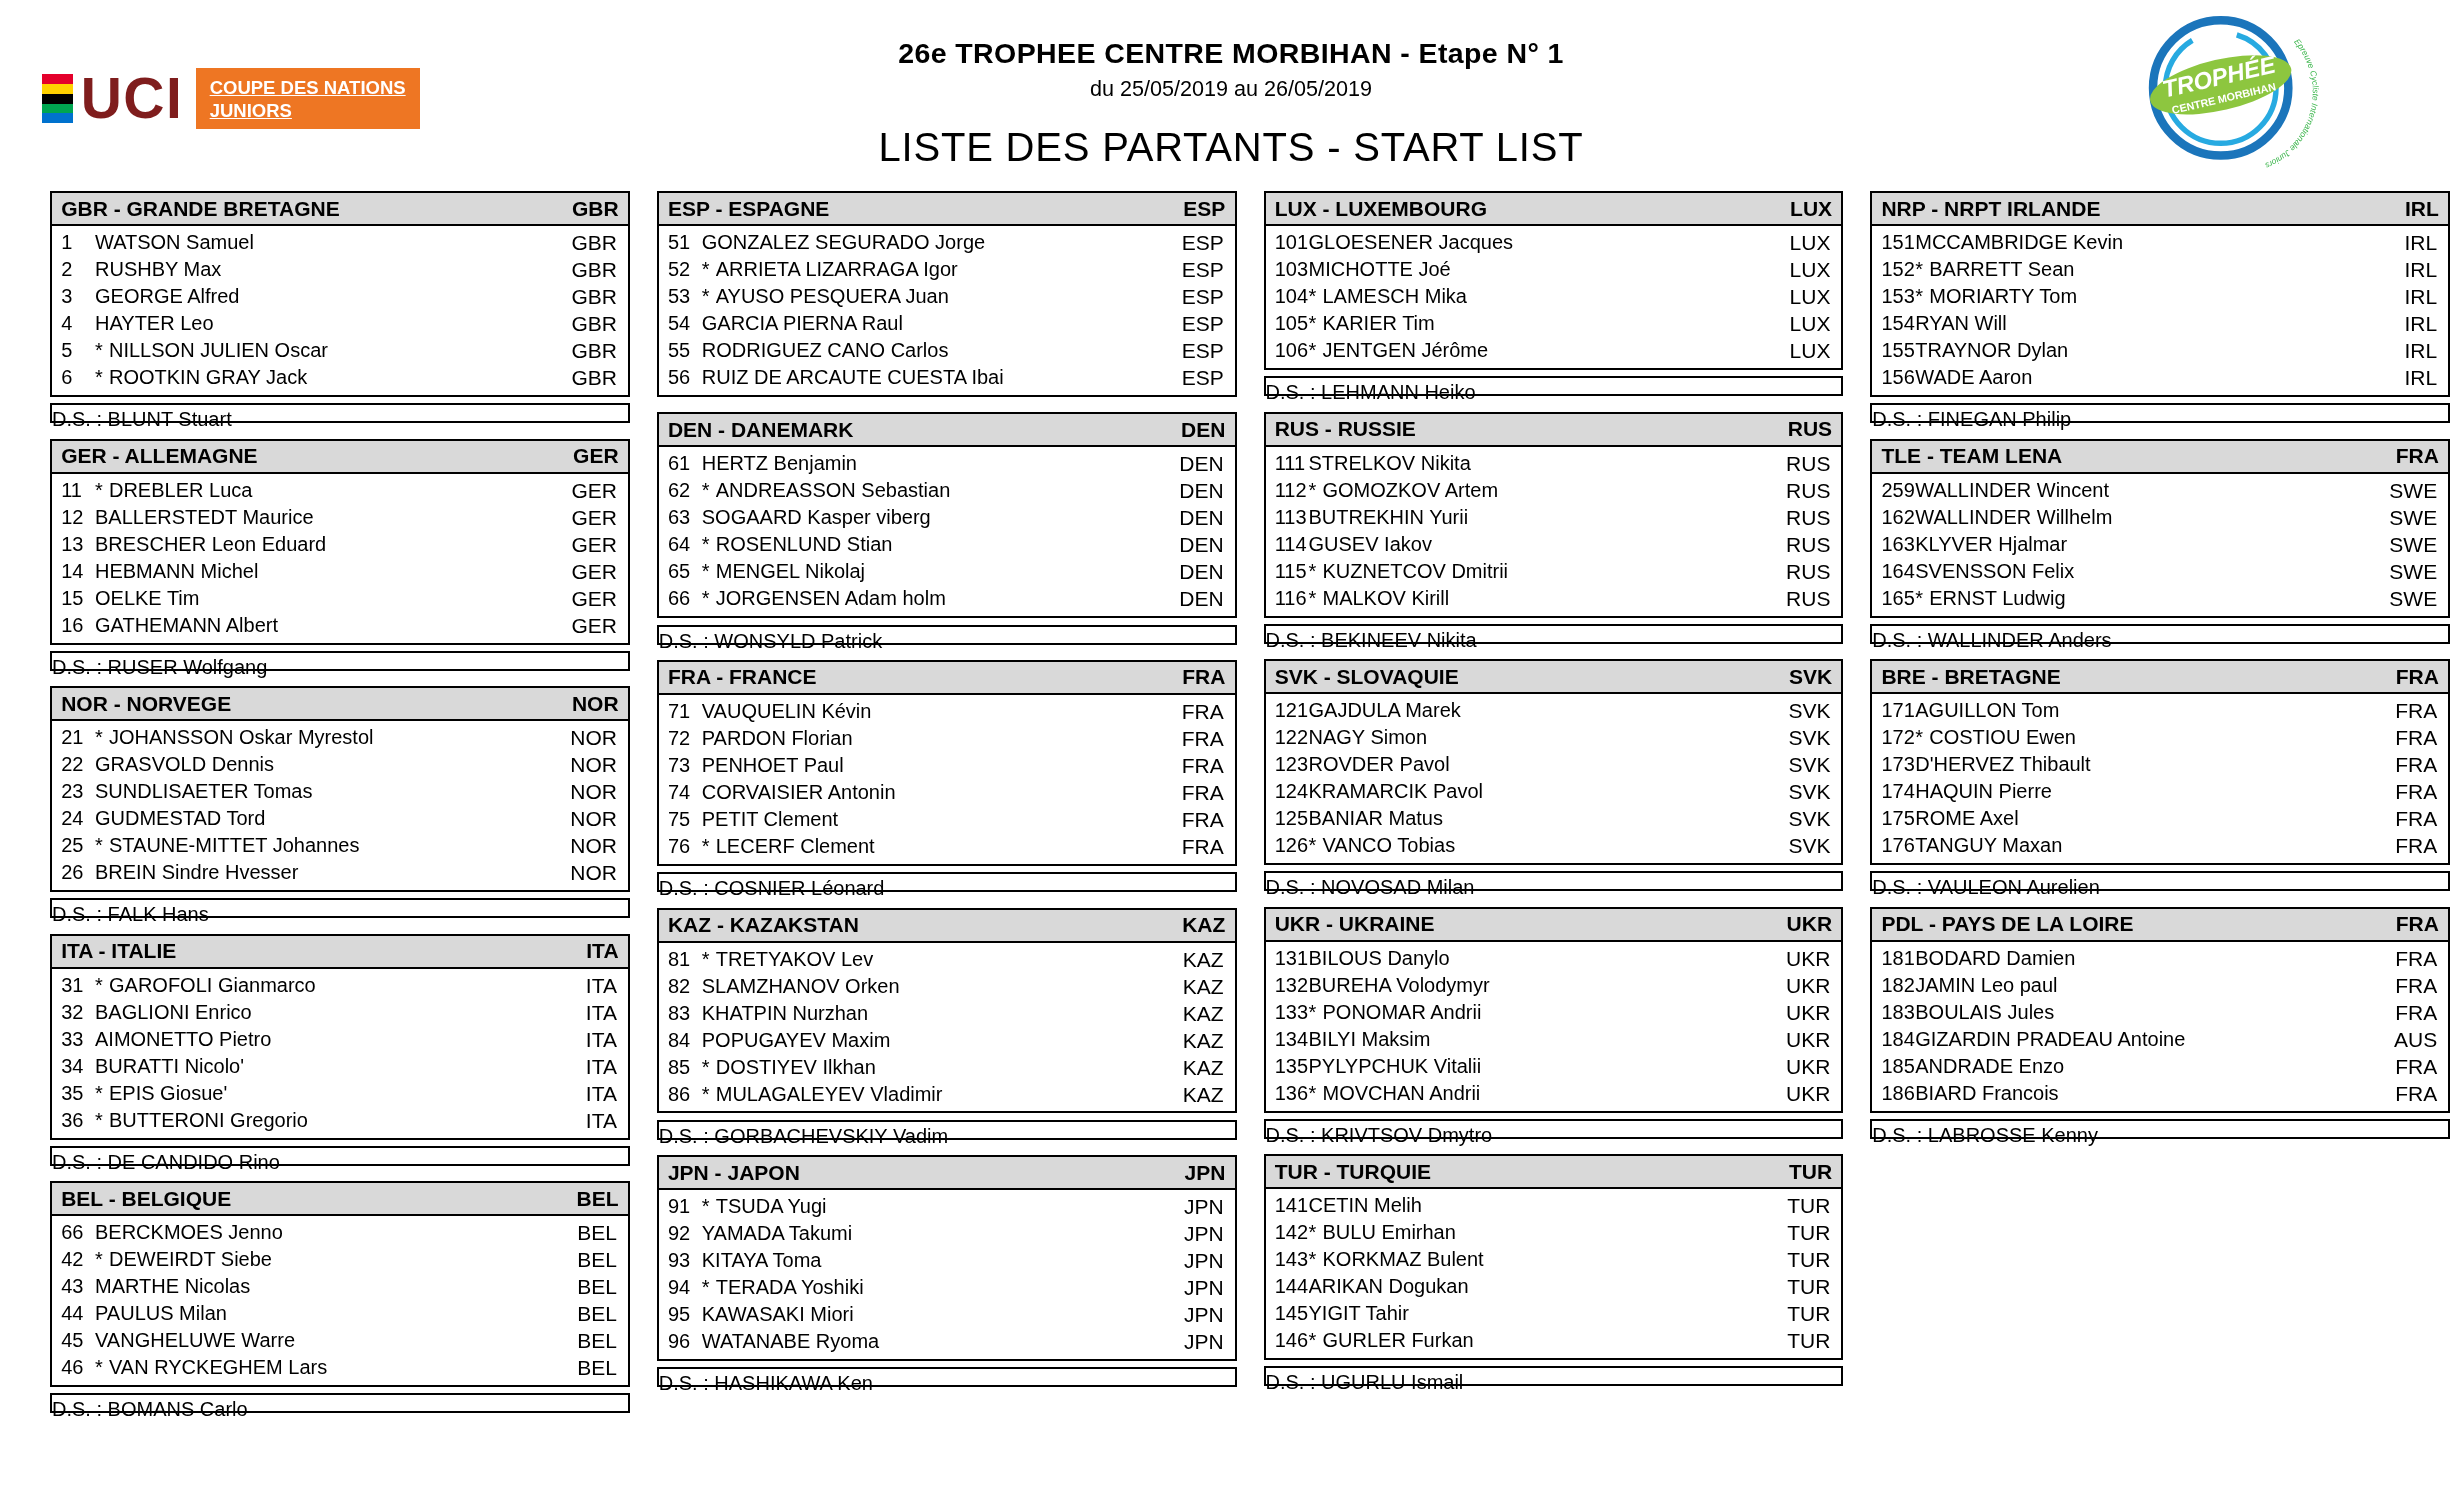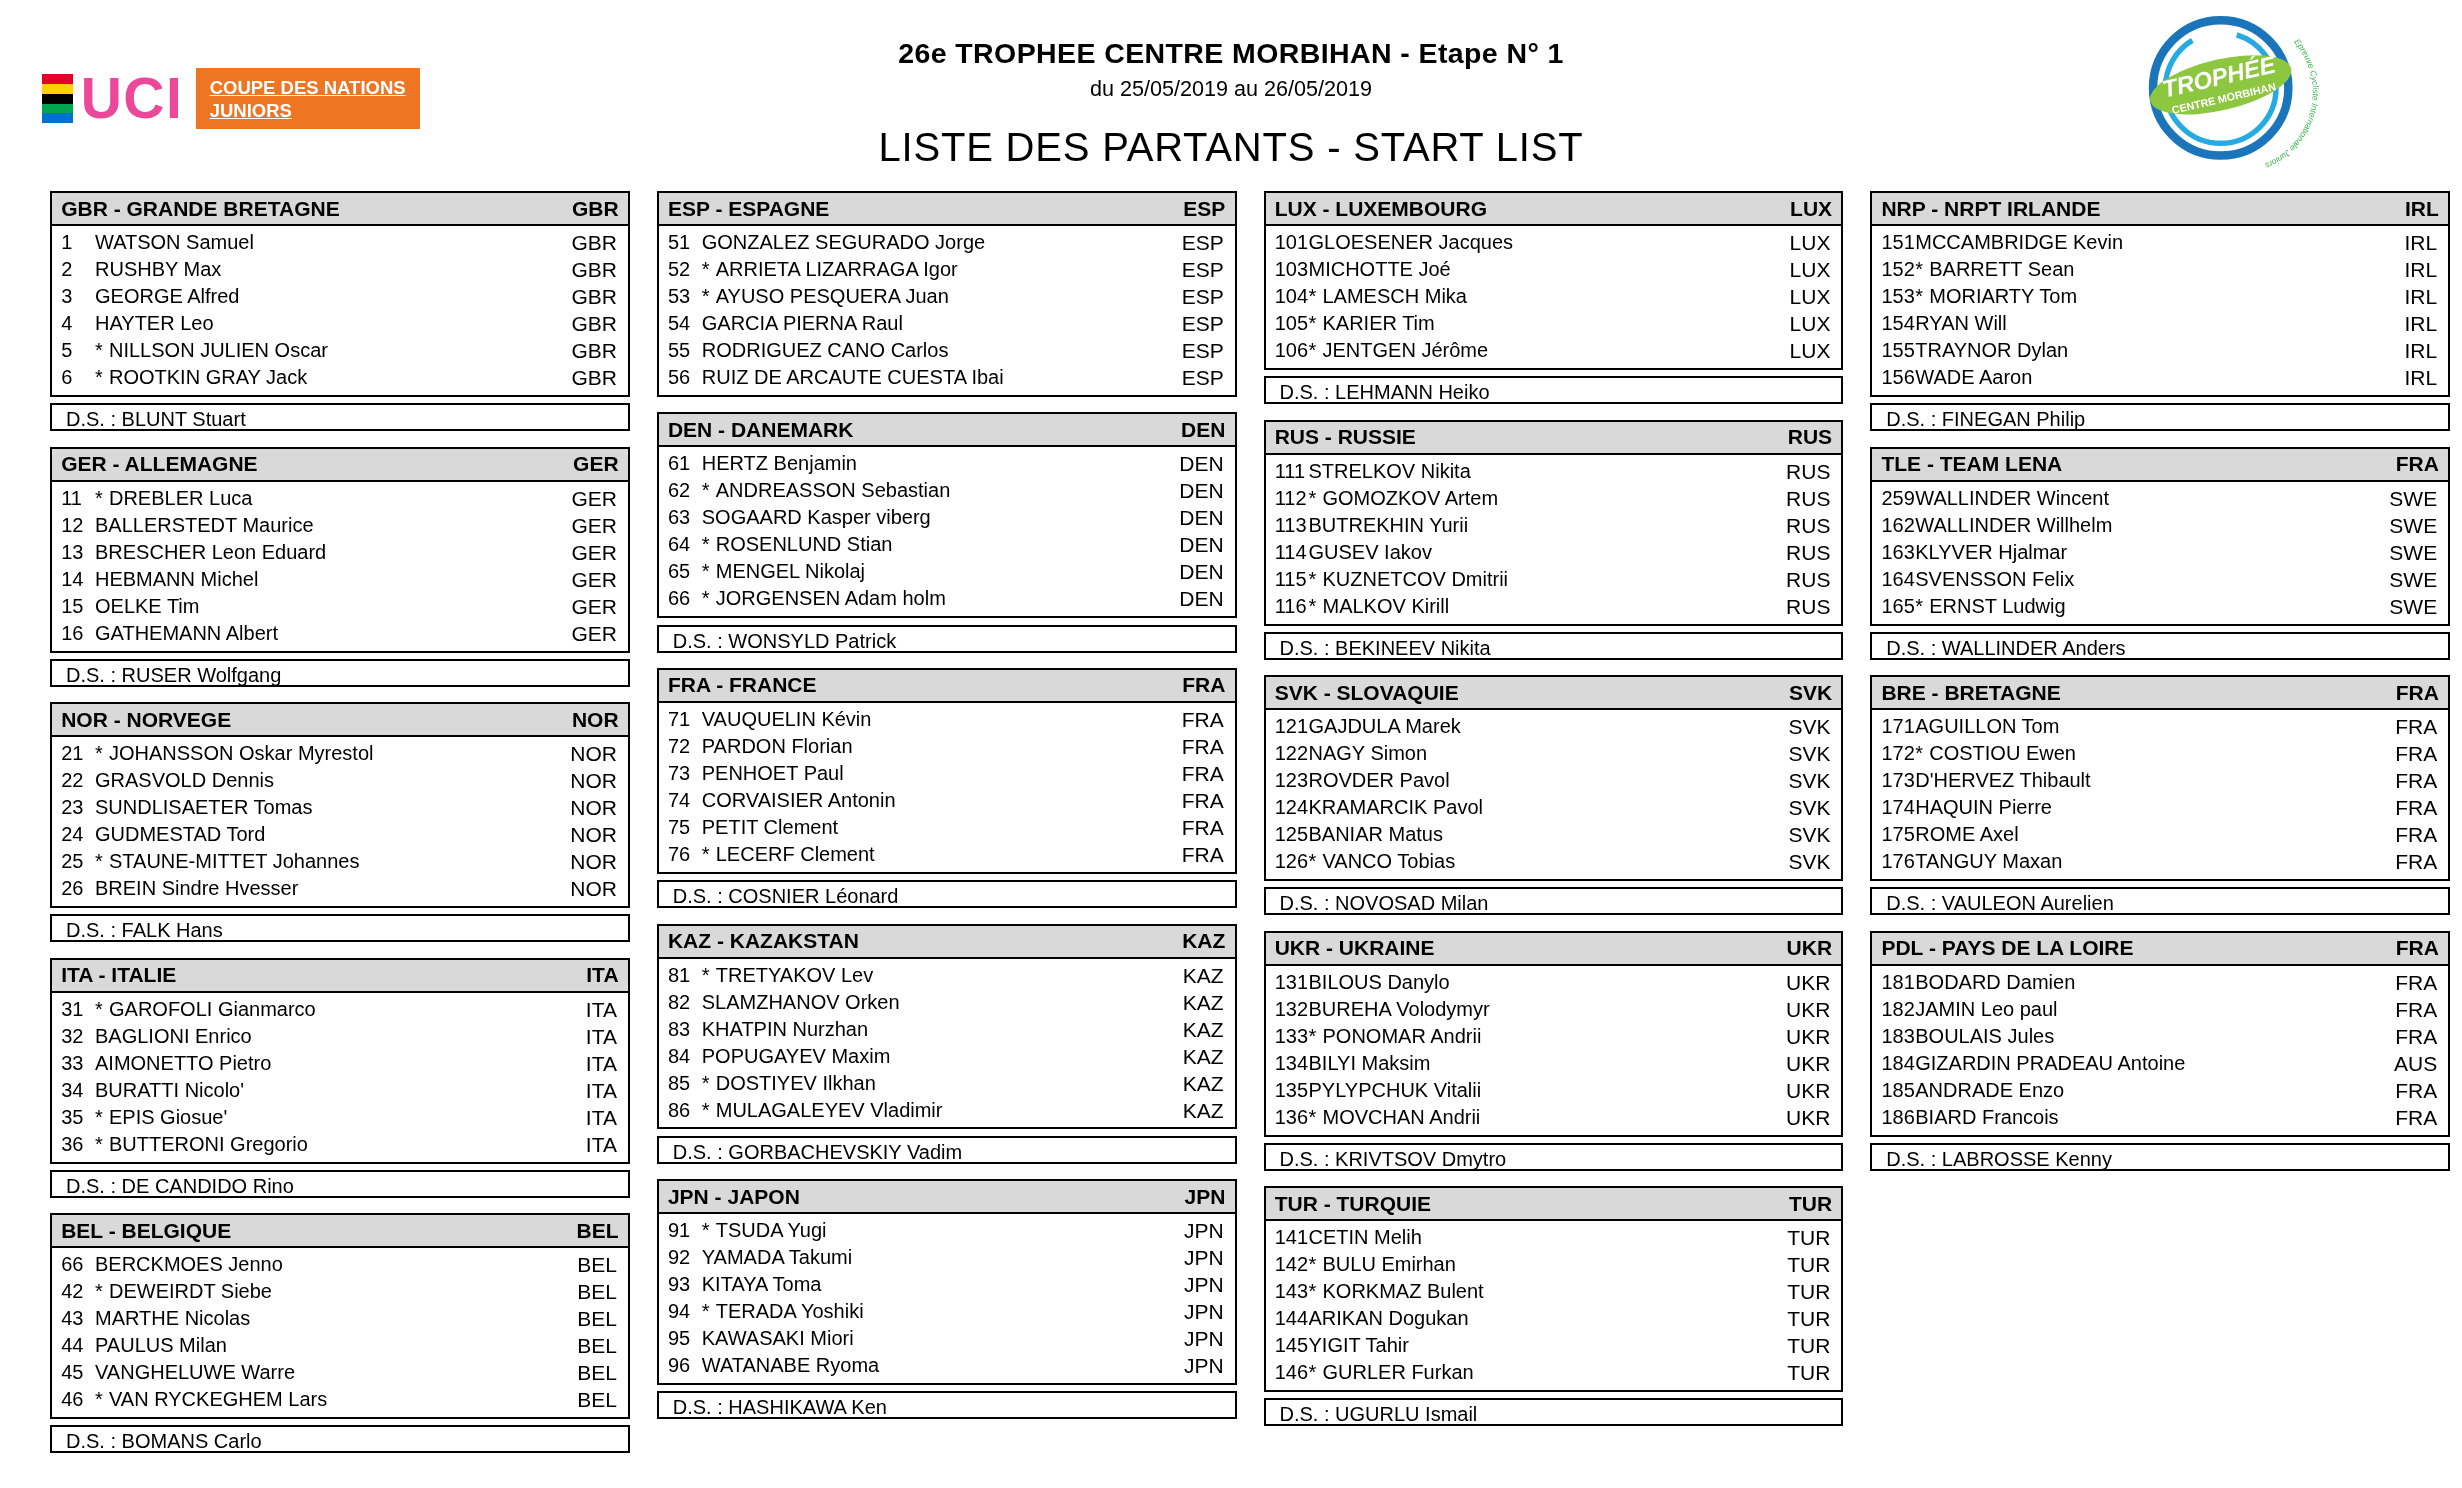--- a/index.html
+++ b/index.html
@@ -34,36 +34,36 @@
     height:35px; background:#d9d9d9; border:2.3px solid #000;
     display:flex; justify-content:space-between; align-items:center;
     padding:0 9.2px; font-weight:bold; font-size:21px; white-space:nowrap;
   }
   .riders { border:2.3px solid #000; border-top:none; padding:3.1px 0 3.9px 0; background:#fff; }
   .rider { display:flex; height:27px; line-height:27px; font-size:20px; }
   .bib   { flex:none; width:43px; padding-left:9.2px; }
   .star  { flex:none; margin-right:6.2px; }
   .rname { flex:1; white-space:nowrap; overflow:hidden; }
   .rnat  { flex:none; width:85px; text-align:right; padding-right:10.8px; font-size:21px; }
-  .ds    { margin-top:6.2px; border:2.3px solid #000; height:28px; line-height:28px;
-           padding:0 14px; font-size:20px; white-space:nowrap; background:#fff; }
+  .ds    { margin-top:6.2px; border:2.3px solid #000; height:20px; line-height:28px;
+           padding:0 0; font-size:20px; white-space:nowrap; background:#fff; }
   .ds span { display:inline; }
 </style>
 </head>
 <body>
 
 <div class="uci">
   <div class="uci-stripes">
       <div style="background: rgb(228, 0, 43);"></div>
       <div style="background: rgb(255, 209, 0);"></div>
       <div style="background: rgb(0, 0, 0);"></div>
       <div style="background: rgb(0, 166, 81);"></div>
       <div style="background: rgb(0, 114, 206);"></div>
     </div>
-  <div class="uci-text" style="color: #ec4899;">UCI</div>
+  <div class="uci-text" style="color: #7f1d1d;">UCI</div>
   <div class="uci-badge" style="background: rgb(238, 118, 35);">
     <div class="l1">COUPE DES NATIONS</div>
     <div class="l2">JUNIORS</div>
   </div>
 </div>
 
 <div class="header-center">
   <div class="doc-title">26e TROPHEE CENTRE MORBIHAN - Etape N° 1</div>
   <div class="doc-dates">du 25/05/2019 au 26/05/2019</div>
   <div class="doc-subtitle">LISTE DES PARTANTS - START LIST</div>

